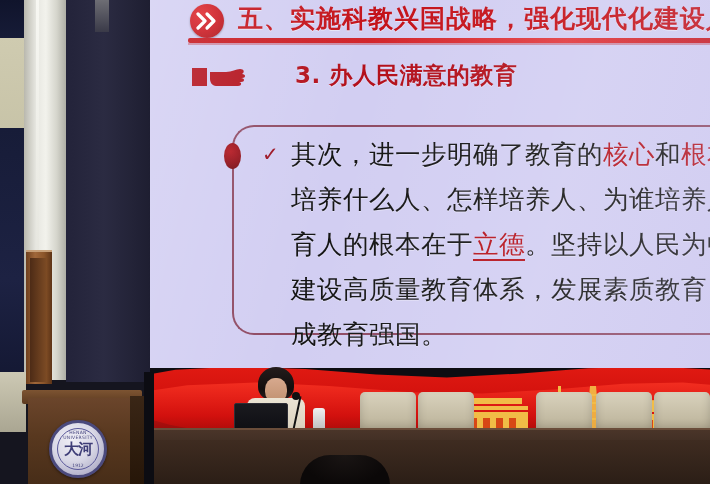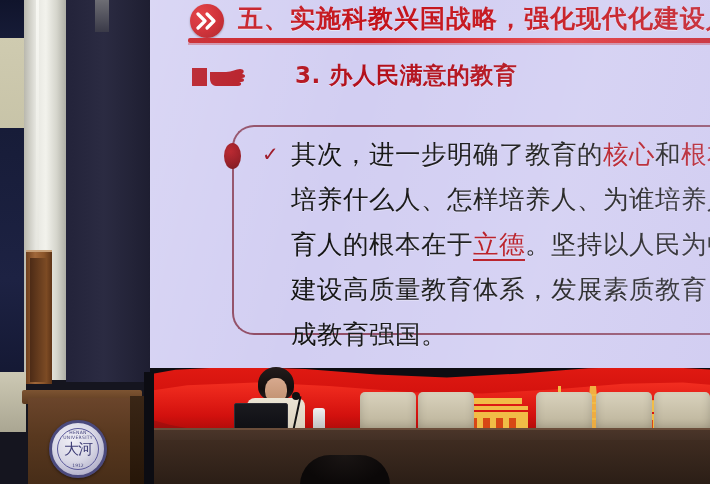--- a/index.html
+++ b/index.html
@@ -219,21 +219,21 @@
     background:radial-gradient(circle at 40% 32%,#f0eff6 0%,#d9d8e6 45%,#9a98b8 100%);
     border:3px solid #4b4a7d;
     box-shadow:0 1px 3px rgba(0,0,0,.5);
     display:flex;align-items:center;justify-content:center;
   }
   .emblem-inner{
     position:relative;width:40px;height:40px;border-radius:50%;
     border:1px solid #5a589a;display:flex;align-items:center;justify-content:center;
   }
   .emblem-glyph{
-    font-size:15px;font-weight:normal;color:#3f3e77;line-height:1;
+    font-size:15px;font-weight:bold;color:#3f3e77;line-height:1;
     letter-spacing:-1px;
   }
   .emblem-top-text{
     position:absolute;top:1px;left:0;right:0;text-align:center;
     font-size:4.5px;color:#46457f;letter-spacing:.3px;
   }
   .emblem-bot-text{
     position:absolute;bottom:1px;left:0;right:0;text-align:center;
     font-size:4.5px;color:#46457f;
   }

